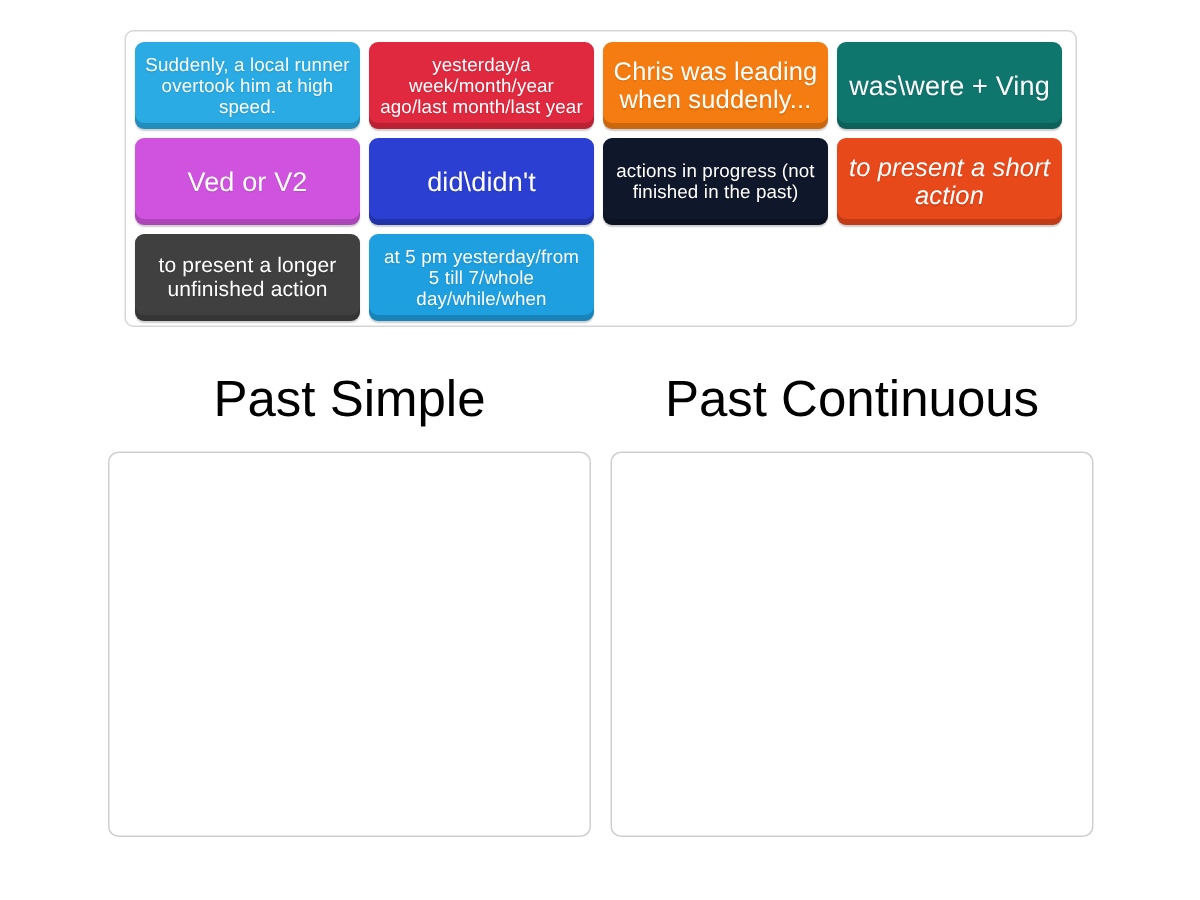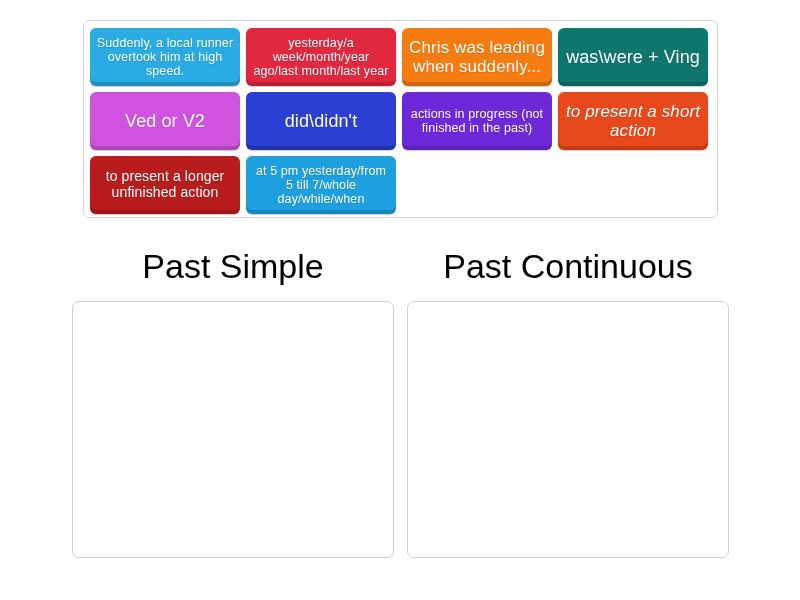--- a/index.html
+++ b/index.html
@@ -70,23 +70,23 @@
   .fs-lg  { font-size: 17px; }
   .fs-xl  { font-size: 18px; }
 
   
   .c-skyblue   { background: #2aabe4; box-shadow: inset 0 -4px 0 rgba(0,0,0,0.17), 0 1px 1px rgba(0,0,0,0.20); }
   .c-crimson   { background: #e0293f; box-shadow: inset 0 -4px 0 rgba(0,0,0,0.17), 0 1px 1px rgba(0,0,0,0.20); }
   .c-orange    { background: #f57c10; box-shadow: inset 0 -4px 0 rgba(0,0,0,0.17), 0 1px 1px rgba(0,0,0,0.20); }
   .c-green     { background: #0f766e; box-shadow: inset 0 -4px 0 rgba(0,0,0,0.17), 0 1px 1px rgba(0,0,0,0.20); }
   .c-orchid    { background: #cf53de; box-shadow: inset 0 -4px 0 rgba(0,0,0,0.17), 0 1px 1px rgba(0,0,0,0.20); }
   .c-royalblue { background: #2b3fd2; box-shadow: inset 0 -4px 0 rgba(0,0,0,0.20), 0 1px 1px rgba(0,0,0,0.20); }
-  .c-mint      { background: #6d28d9; box-shadow: inset 0 -4px 0 rgba(0,0,0,0.15), 0 1px 1px rgba(0,0,0,0.20); }
+  .c-mint      { background: #0f172a; box-shadow: inset 0 -4px 0 rgba(0,0,0,0.15), 0 1px 1px rgba(0,0,0,0.20); }
   .c-deeporange{ background: #e8491b; box-shadow: inset 0 -4px 0 rgba(0,0,0,0.17), 0 1px 1px rgba(0,0,0,0.20); font-style: italic; }
-  .c-violet    { background: #b91c1c; box-shadow: inset 0 -4px 0 rgba(0,0,0,0.17), 0 1px 1px rgba(0,0,0,0.20); }
+  .c-violet    { background: #404040; box-shadow: inset 0 -4px 0 rgba(0,0,0,0.17), 0 1px 1px rgba(0,0,0,0.20); }
   .c-azure     { background: #1e9fe0; box-shadow: inset 0 -4px 0 rgba(0,0,0,0.17), 0 1px 1px rgba(0,0,0,0.20); }
   .c-darkred   { background: #d61f2c; box-shadow: inset 0 -4px 0 rgba(0,0,0,0.17), 0 1px 1px rgba(0,0,0,0.20); }
 
   
   .categories {
     position: absolute;
     left: 72px;
     top: 248px;
     width: 656px;
     display: flex;

